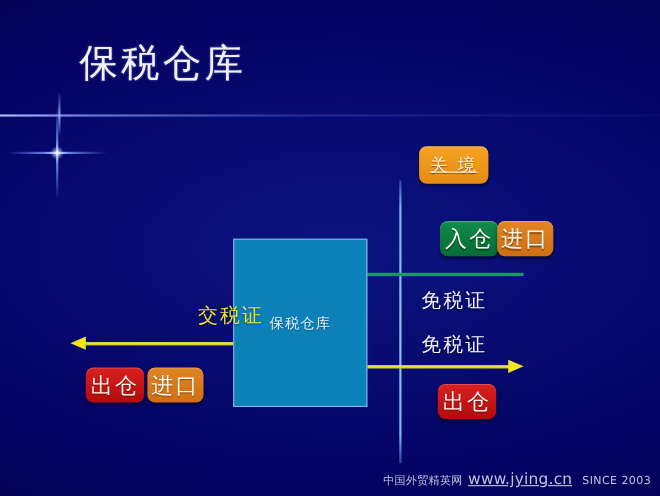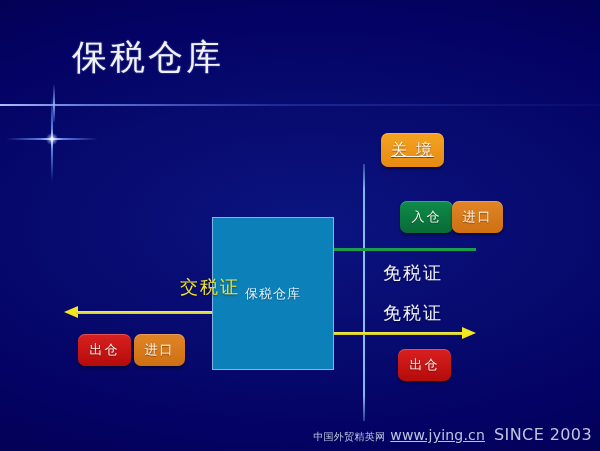--- a/index.html
+++ b/index.html
@@ -96,21 +96,21 @@
   #arrow-yellow-right{left:304px;top:327px;width:172px;}
   #arrow-yellow-right .shaft{left:0;right:12px;background:linear-gradient(to bottom,#f0f05a,#d9c81e);}
   #arrow-yellow-right .head{
     right:0;border-top:6px solid transparent;border-bottom:6px solid transparent;
     border-left:14px solid #f2e71f;
   }
 
   
   .tag{
     position:absolute;display:flex;align-items:center;justify-content:center;
-    border-radius:7px;color:#fdf6ec;font-size:13px;letter-spacing:2px;
+    border-radius:7px;color:#fdf6ec;font-size:20px;letter-spacing:2px;
     font-family:"DejaVu Sans","Liberation Sans",sans-serif;
     box-shadow:0 2px 3px rgba(0,0,0,.45), inset 0 1px 0 rgba(255,255,255,.22);
     text-shadow:0 1px 1px rgba(0,0,0,.40);
     box-sizing:border-box;
   }
   .tag.orange{background:linear-gradient(to bottom,#f5a321,#e68a13);}
   .tag.orange-dk{background:linear-gradient(to bottom,#e08525,#cf6f12);}
   .tag.green{background:linear-gradient(to bottom,#0e8c4a,#086b36);}
   .tag.red{background:linear-gradient(to bottom,#d92020,#b40b0b);}
 
@@ -131,21 +131,21 @@
   #label-exempt-1{left:383px;top:261px;color:#f4f6fb;text-shadow:0 1px 2px rgba(0,0,0,.45);}
   #label-exempt-2{left:383px;top:301px;color:#f4f6fb;text-shadow:0 1px 2px rgba(0,0,0,.45);}
 
   
   #footer{
     position:absolute;right:8px;bottom:7px;display:flex;align-items:baseline;gap:5px;
     color:#cfd6ea;white-space:nowrap;opacity:.92;
   }
   #footer .cn{font-size:10px;letter-spacing:.3px;}
   #footer .url{font-size:14px;letter-spacing:.2px;text-decoration:underline;}
-  #footer .since{font-size:16px;letter-spacing:.4px;margin-left:4px;}
+  #footer .since{font-size:10px;letter-spacing:.4px;margin-left:4px;}
 </style>
 </head>
 <body>
 
 <div id="slide">
 
   <div class="sparkle" id="sparkle-main">
     <div class="vbar"></div>
     <div class="hbar"></div>
     <div class="core"></div>

